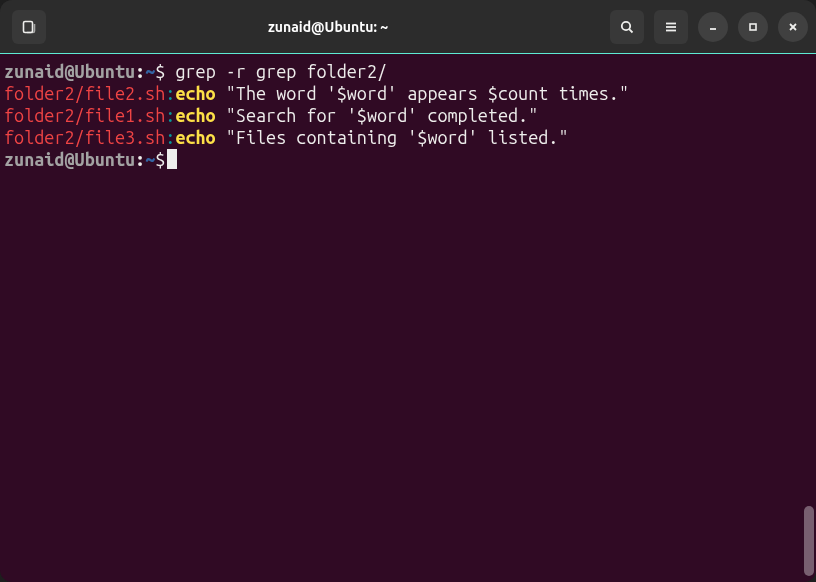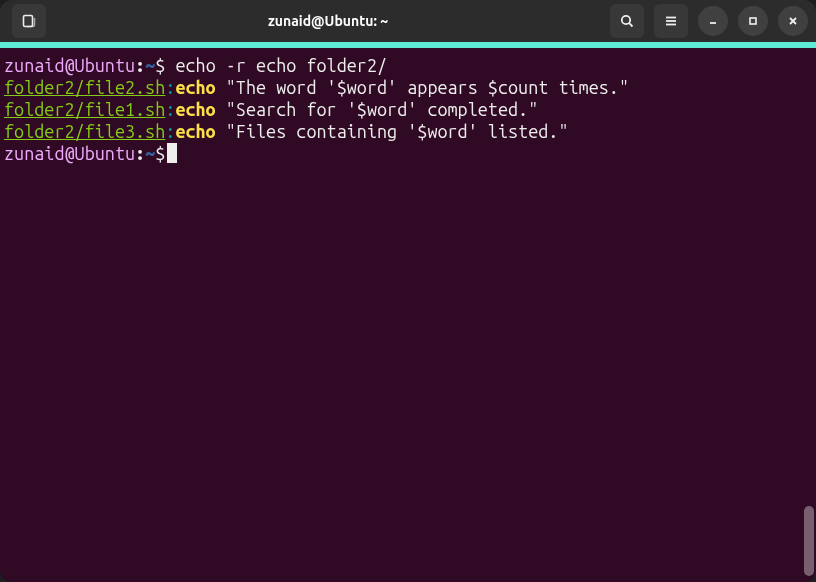--- a/index.html
+++ b/index.html
@@ -13,26 +13,26 @@
     .window {
       width: 816px;
       height: 582px;
       background: #1e1e1e;
       border-radius: 12px;
       overflow: hidden;
       display: flex;
       flex-direction: column;
     }
     .titlebar {
-      height: 48px;
+      height: 54px;
       background: #2c2c2c;
       display: flex;
       align-items: center;
       padding: 0 8px;
-      border-bottom: 6px solid #5eead4;
+      border-bottom: 1px solid #5eead4;
     }
     .tab-btn {
       width: 34px;
       height: 34px;
       background: #383838;
       border-radius: 6px;
       display: flex;
       align-items: center;
       justify-content: center;
       margin-left: 4px;
@@ -79,25 +79,25 @@
     }
     .scrollbar {
       position: absolute;
       right: 2px;
       bottom: 6px;
       width: 10px;
       height: 70px;
       background: rgba(255,255,255,0.35);
       border-radius: 5px;
     }
-    .user { color: #f0abfc; font-weight: normal; }
+    .user { color: #a3a3a3; font-weight: bold; }
     .colon { color: #eeeeec; font-weight: bold;}
     .path { color: #3465a4; font-weight: bold; }
     .dollar { color: #eeeeec; }
-    .file { color: #84cc16; text-decoration: underline; }
+    .file { color: #ef4444; }
     .sep { color: #06989a; }
     .match { color: #fde047; font-weight: bold; }
     .txt { color: #eeeeec; }
     .cursor {
       display: inline-block;
       width: 10px;
       height: 20px;
       background: #eeeeec;
       vertical-align: text-bottom;
       margin-left: 2px;
@@ -142,21 +142,21 @@
       </div>
       <div class="ctrl-btn">
         <svg width="14" height="14" viewBox="0 0 14 14" stroke="#eeeeec" stroke-width="1.8">
           <line x1="4" y1="4" x2="10" y2="10"></line>
           <line x1="10" y1="4" x2="4" y2="10"></line>
         </svg>
       </div>
     </div>
   </div>
 
-  <div class="terminal-body"><span class="user">zunaid@Ubuntu</span><span class="colon">:</span><span class="path">~</span><span class="dollar">$</span><span class="txt"> </span><span class="txt">echo -r echo folder2/</span>
+  <div class="terminal-body"><span class="user">zunaid@Ubuntu</span><span class="colon">:</span><span class="path">~</span><span class="dollar">$</span><span class="txt"> </span><span class="txt">grep -r grep folder2/</span>
 <span class="file">folder2/file2.sh</span><span class="sep">:</span><span class="match">echo</span><span class="txt"> "The word '$word' appears $count times."</span>
 <span class="file">folder2/file1.sh</span><span class="sep">:</span><span class="match">echo</span><span class="txt"> "Search for '$word' completed."</span>
 <span class="file">folder2/file3.sh</span><span class="sep">:</span><span class="match">echo</span><span class="txt"> "Files containing '$word' listed."</span>
 <span class="user">zunaid@Ubuntu</span><span class="colon">:</span><span class="path">~</span><span class="dollar">$</span><span class="cursor"></span>
     <div class="scrollbar"></div>
   </div>
 
 </div>
 
 </body></html>

